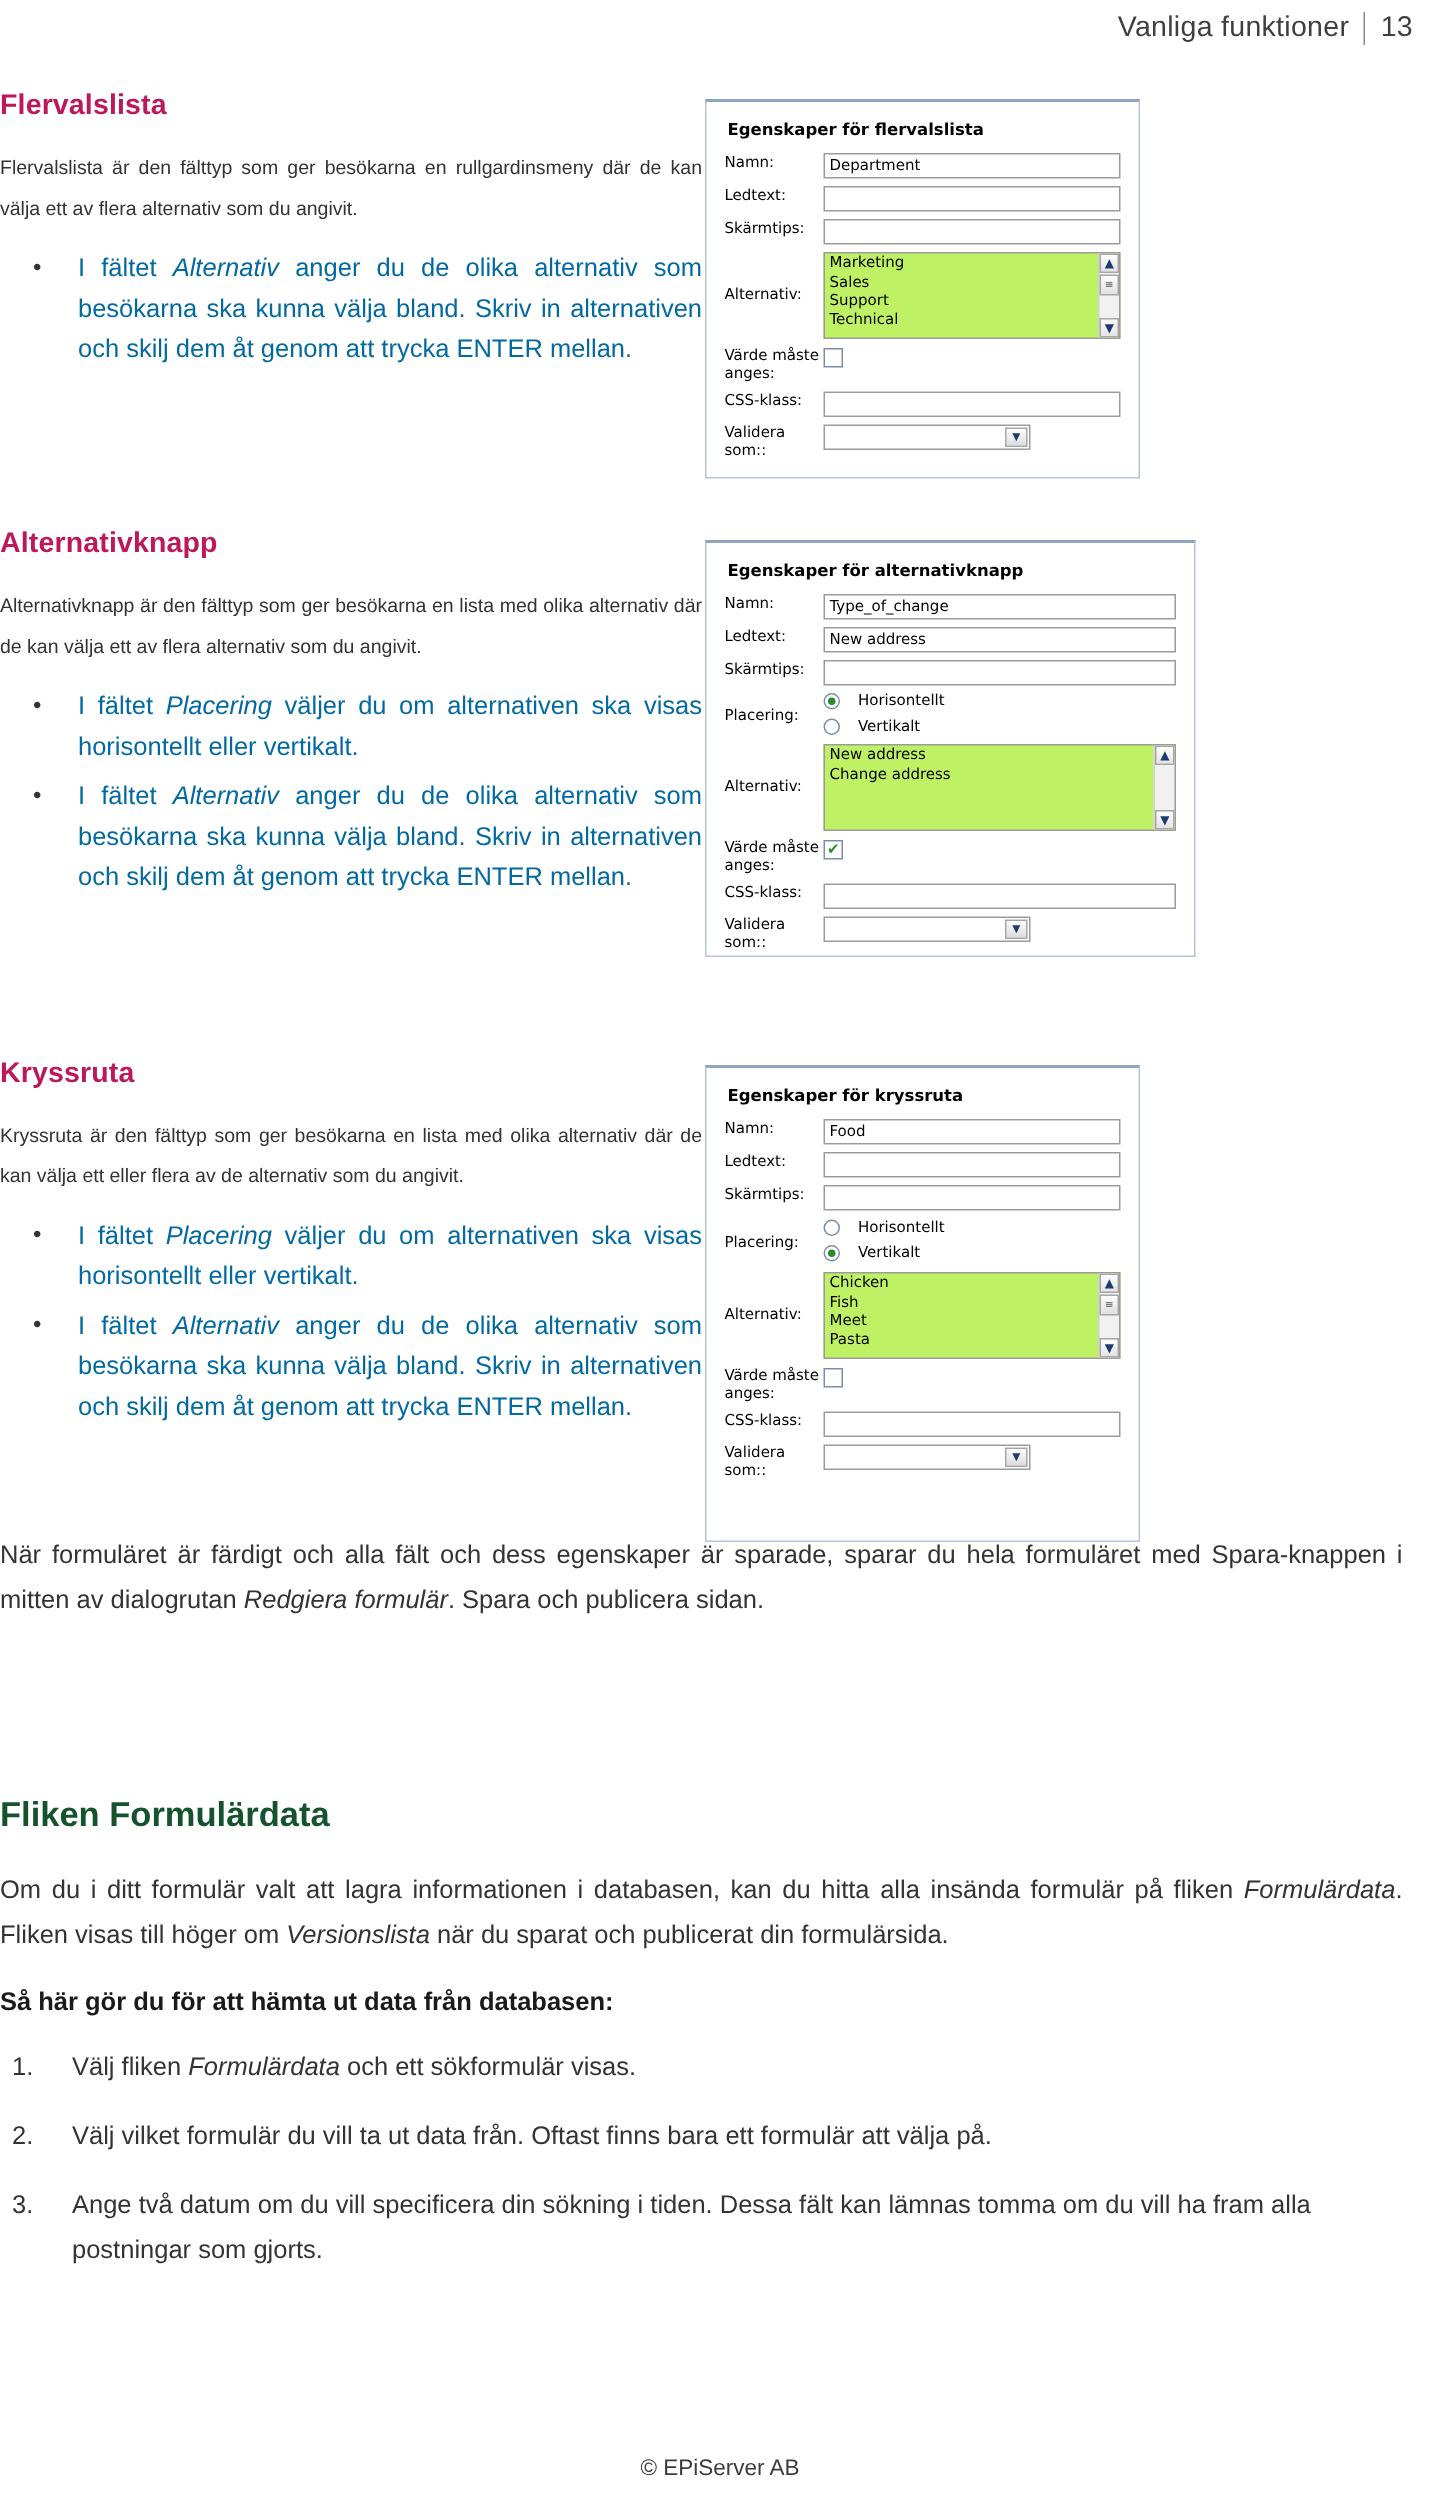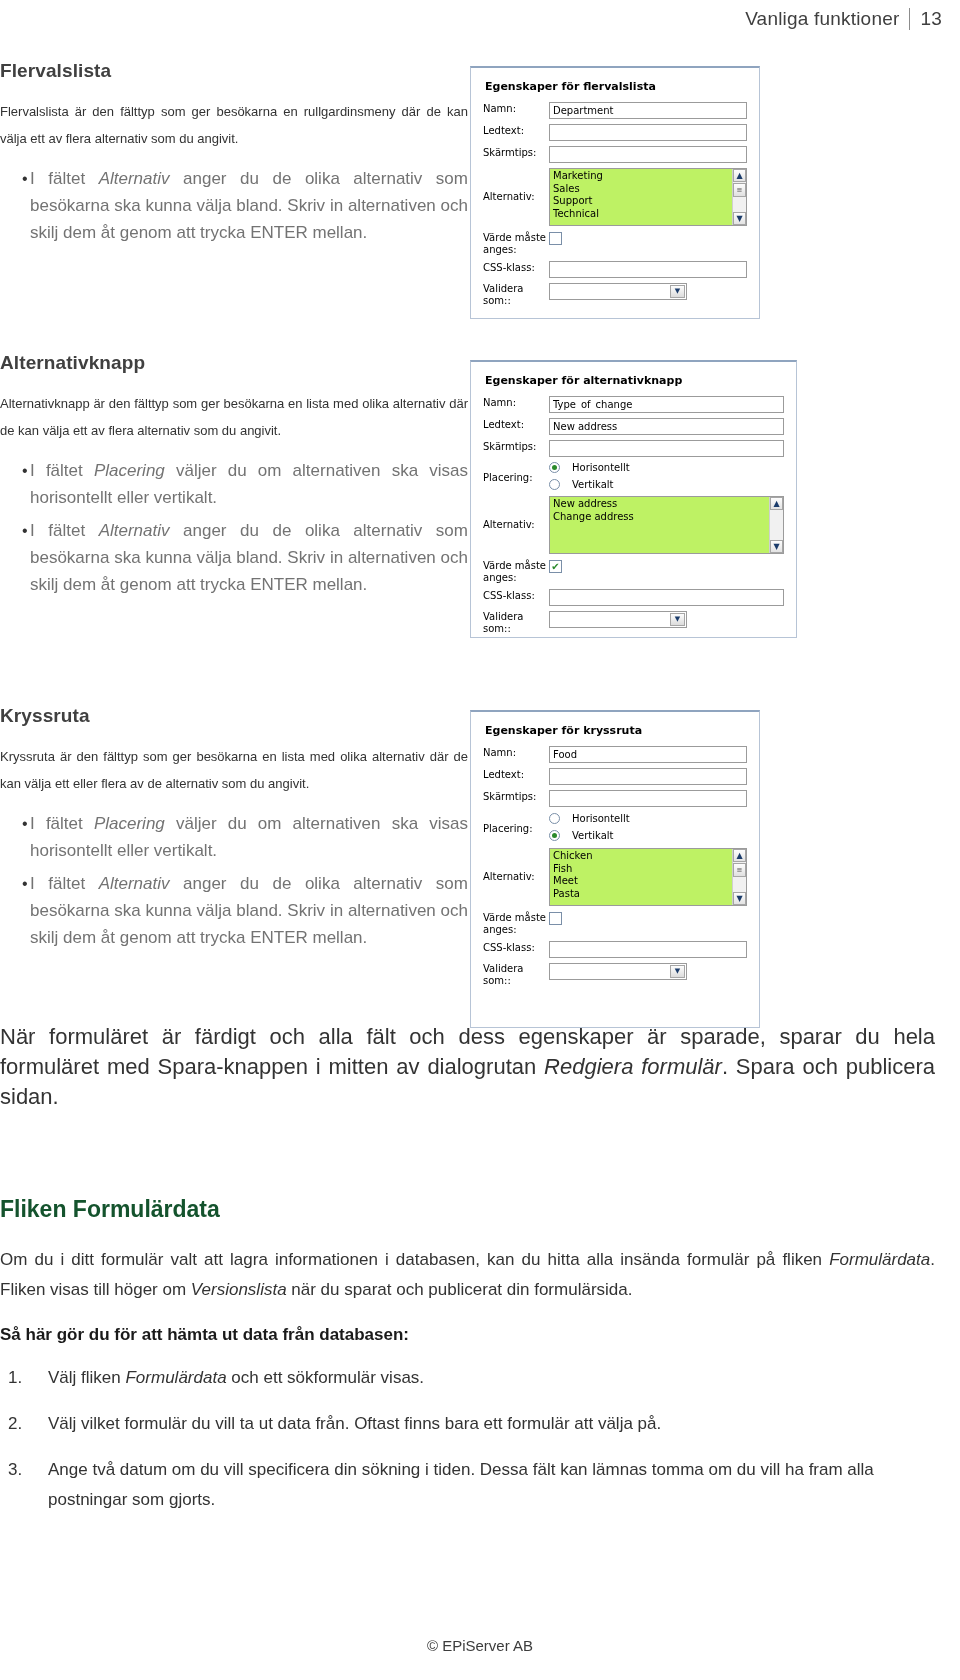--- a/index.html
+++ b/index.html
@@ -19,32 +19,32 @@
     display:flex; align-items:center; gap:10px;
     font-size:19px; color:#3f3f3f; letter-spacing:.2px;
   }
   .page-header .sep {
     display:inline-block; width:1px; height:22px; background:#8c8c8c;
   }
   .page-header .pageno { font-size:19px; color:#3f3f3f; }
 
   
   .sec-title {
-    font-size:19px; font-weight:bold; color:#404040; margin:0 0 16px 0;
+    font-size:19px; font-weight:bold; color:#be185d; margin:0 0 16px 0;
     letter-spacing:.1px;
   }
   p.body {
     margin:0 0 13px 0;
     font-size:13px; line-height:27px; color:#333;
     text-align:justify;
   }
   ul.bullets { margin:0; padding:0; list-style:none; }
   ul.bullets li {
-    position:relative; padding-left:30px; margin-bottom:6px;
-    font-size:17px; line-height:27px; color:#737373; text-align:justify;
+    position:relative; padding-left:52px; margin-bottom:6px;
+    font-size:17px; line-height:27px; color:#0369a1; text-align:justify;
   }
   ul.bullets li::before {
     content:"•"; position:absolute; left:22px; top:0; color:#333; font-size:16px;
   }
   em { font-style:italic; }
 
   
   .left-col { position:absolute; left:0; width:468px; }
   #sec-flervalslista { top:60px; }
   #sec-alternativknapp { top:352px; }
@@ -139,21 +139,21 @@
   .sel .arrow {
     position:absolute; right:1px; top:1px; width:15px; height:13px;
     background:linear-gradient(#fdfdfd,#dcdcdc); border:1px solid #a6a6a6;
     display:flex; align-items:center; justify-content:center;
     font-size:7px; color:#1b3c6b; line-height:1;
   }
 
   
   .full-block { position:absolute; left:0; width:935px; }
   #closing-para { top:1022px; }
-  #closing-para p { font-size:22px; line-height:30px; }
+  #closing-para p { font-size:17px; line-height:30px; }
   #section-formulardata { top:1196px; width:935px; }
   #section-formulardata h2 {
     font-size:23px; font-weight:bold; color:#14532d; margin:0 0 22px 0;
   }
   #section-formulardata p.body { font-size:17px; line-height:30px; margin-bottom:20px; }
   .lead-bold { font-size:17px; font-weight:bold; color:#1a1a1a; margin:0 0 18px 0; }
   ol.steps { margin:0; padding:0; list-style:none; counter-reset:s; }
   ol.steps li {
     position:relative; padding-left:48px; margin-bottom:16px;
     font-size:17px; line-height:30px; color:#333;

